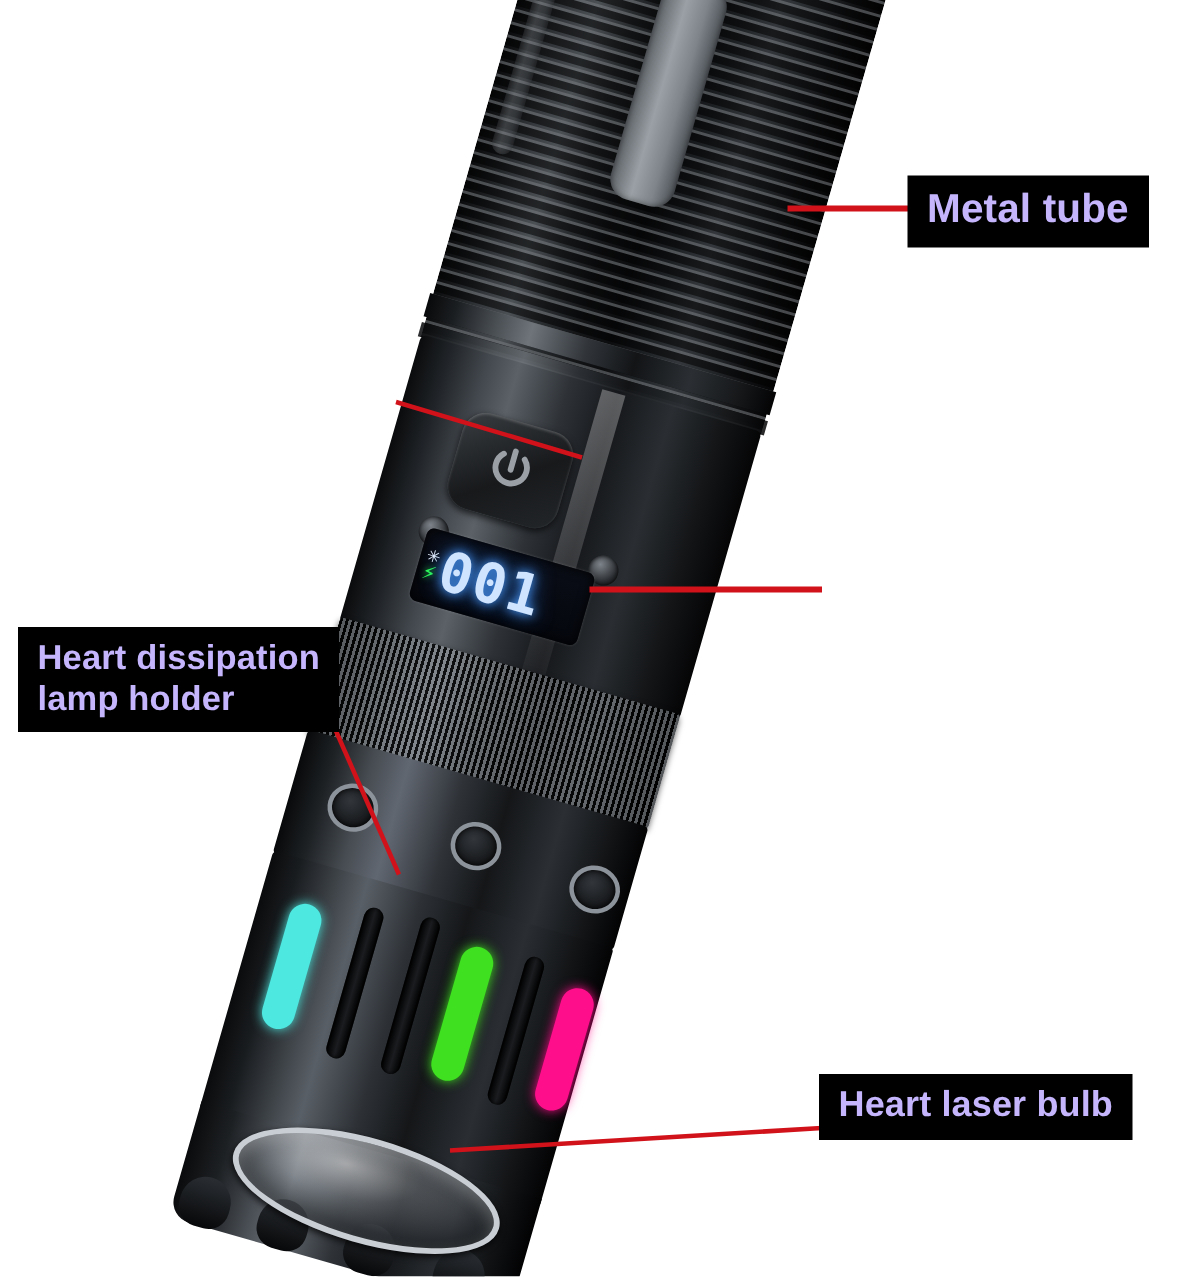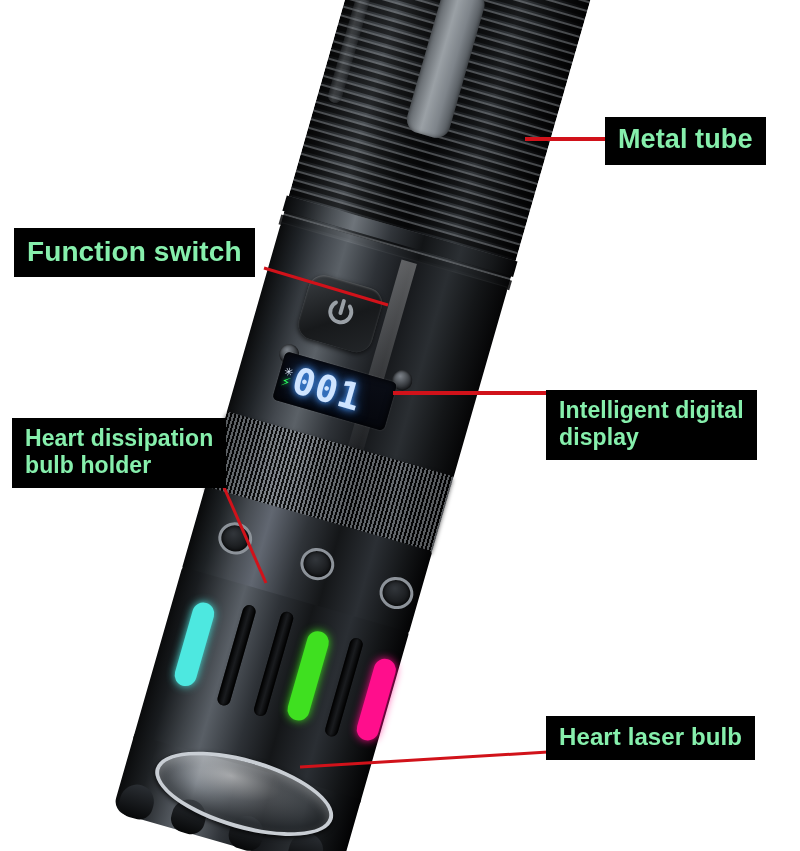--- a/index.html
+++ b/index.html
@@ -163,21 +163,21 @@
   .tooth{
     position:absolute;bottom:-1px;width:34px;height:34px;
     background:linear-gradient(to bottom,#2a2e33,#070809);
     border-radius:50% 50% 40% 40%;
   }
 
   
   .label{
     position:absolute;
     background:#000000;
-    color:#86efac;
+    color:#c4b5fd;
     font-weight:bold;
     line-height:1.18;
     padding:7px 13px 9px 13px;
     white-space:pre-line;
     letter-spacing:.1px;
     z-index:40;
   }
   #lbl-metal{left:605px;top:117px;font-size:27px;}
   #lbl-func{left:14px;top:228px;font-size:28px;}
   #lbl-digital{left:546px;top:390px;font-size:23px;}
@@ -247,20 +247,17 @@
 
   <svg id="leaders" viewBox="0 0 800 851">
     <line x1="525" y1="139" x2="606" y2="139" stroke="#d1121a" stroke-width="4"></line>
     <line x1="264" y1="268" x2="388" y2="305" stroke="#d1121a" stroke-width="3"></line>
     <line x1="393" y1="393" x2="548" y2="393" stroke="#d1121a" stroke-width="4"></line>
     <line x1="219" y1="476" x2="266" y2="583" stroke="#d1121a" stroke-width="3"></line>
     <line x1="300" y1="767" x2="548" y2="752" stroke="#d1121a" stroke-width="3"></line>
   </svg>
 
   <div class="label" id="lbl-metal">Metal tube</div>
-  <div class="label" id="lbl-func">Function switch</div>
-  <div class="label" id="lbl-digital">Intelligent digital
-display</div>
   <div class="label" id="lbl-heat">Heart dissipation
-bulb holder</div>
+lamp holder</div>
   <div class="label" id="lbl-bulb">Heart laser bulb</div>
 
 </div>
 
 </body></html>

